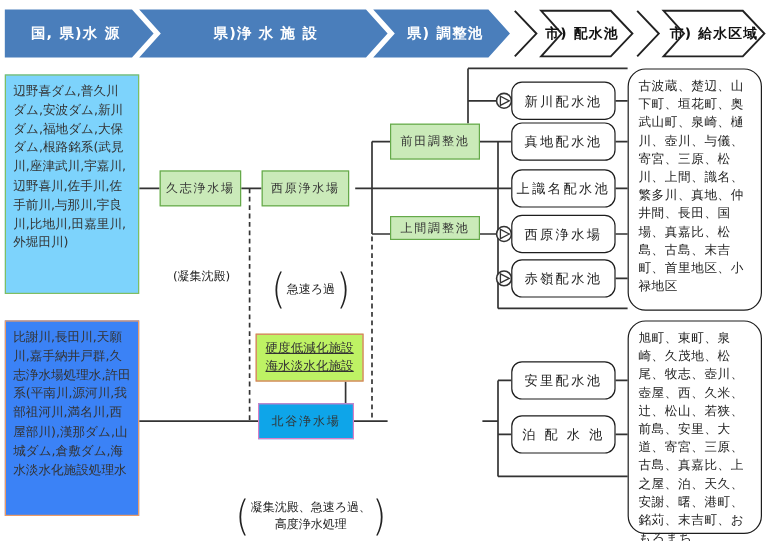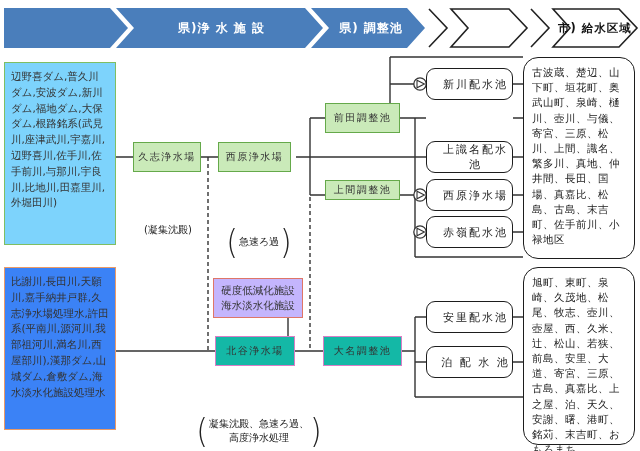--- a/index.html
+++ b/index.html
@@ -9,24 +9,24 @@
   .lbl{position:absolute;z-index:2;display:flex;align-items:center;justify-content:center;
        text-align:center;}
   .step-lbl{font-size:12px;font-weight:bold;letter-spacing:1px;}
   .step-blue{color:#fff;}
   .step-outline{color:#111;font-size:11.5px;}
   .box{position:absolute;z-index:2;box-sizing:border-box;display:flex;align-items:center;
        justify-content:center;text-align:center;font-size:10px;color:#333;}
   .greenbig{background:#7dd3fc;border:1.4px solid #7fbe62;}
   .orangebig{background:#3b82f6;border:1.4px solid #eb9a66;}
   .green{background:#caeab9;border:1.4px solid #65a94a;letter-spacing:1.5px;}
-  .salmon{background:#c4b5fd;border:1.4px solid #df7668;font-size:10.5px;line-height:15px;}
-  .pink{background:#14b8a6;border:1.4px solid #d97ec6;letter-spacing:1.5px;}
+  .salmon{background:#bef264;border:1.4px solid #df7668;font-size:10.5px;line-height:15px;text-decoration:underline;}
+  .pink{background:#0ea5e9;border:1.4px solid #d97ec6;letter-spacing:1.5px;}
   .tank{background:#fff;border:1.5px solid #1d1d1d;border-radius:9px;letter-spacing:2px;
-        font-size:11px;color:#222;padding-left:12px;}
+        font-size:11px;color:#222;}
   .region{background:#fff;border:1.7px solid #1d1d1d;border-radius:15px;font-size:10.5px;
           line-height:15.2px;letter-spacing:0.5px;text-align:left;display:block;
           padding:7px 8px;color:#222;}
   .srcbox{font-size:10.5px;line-height:15.8px;text-align:left;display:block;
           padding:6px 6px;color:#333;}
   .note{position:absolute;z-index:2;font-size:10px;color:#222;display:flex;
         align-items:center;justify-content:center;margin-top:36px;}
   .note .bp{font-size:30px;font-weight:200;line-height:1;transform:scaleY(1.15);color:#222;}
   .note .nlines{text-align:center;line-height:14px;margin:0 1px;}
 </style>
@@ -71,22 +71,24 @@
     <g>
       <circle cx="420" cy="195" r="6.2" fill="#fff" stroke="#333" stroke-width="1.3"></circle>
       <polygon points="417,191.2 424.4,195 417,198.8" fill="#fff" stroke="#333" stroke-width="1.1"></polygon>
     </g>
     <g>
       <circle cx="420" cy="232" r="6.2" fill="#fff" stroke="#333" stroke-width="1.3"></circle>
       <polygon points="417,228.2 424.4,232 417,235.8" fill="#fff" stroke="#333" stroke-width="1.1"></polygon>
     </g>
   </svg>
 
+  <div class="lbl step-lbl step-blue" style="left:4px;top:8px;width:118px;height:40px">国, 県)水 源</div>
   <div class="lbl step-lbl step-blue" style="left:134px;top:8px;width:175px;height:40px">県)浄 水 施 設</div>
   <div class="lbl step-lbl step-blue" style="left:329px;top:8px;width:84px;height:40px">県) 調整池</div>
+  <div class="lbl step-lbl step-outline" style="left:451px;top:8px;width:68px;height:40px">市) 配水池</div>
   <div class="lbl step-lbl step-outline" style="left:556px;top:8px;width:78px;height:40px">市) 給水区域</div>
 
   <div class="box greenbig srcbox" style="left:4px;top:62px;width:112px;height:183px">辺野喜ダム,普久川ダム,安波ダム,新川ダム,福地ダム,大保ダム,根路銘系(武見川,座津武川,宇嘉川,辺野喜川,佐手川,佐手前川,与那川,宇良川,比地川,田嘉里川,外堀田川)</div>
   <div class="box orangebig srcbox" style="left:4px;top:267px;width:112px;height:163px">比謝川,長田川,天願川,嘉手納井戸群,久志浄水場処理水,許田系(平南川,源河川,我部祖河川,満名川,西屋部川),漢那ダム,山城ダム,倉敷ダム,海水淡水化施設処理水</div>
 
   <div class="box green" style="left:133px;top:142px;width:68px;height:30px">久志浄水場</div>
   <div class="note" style="left:130px;top:186px;width:76px;height:16px">(凝集沈殿)</div>
 
   <div class="box green" style="left:218px;top:142px;width:73px;height:30px">西原浄水場</div>
   <div class="note" style="left:222px;top:188px;width:74px;height:36px">
@@ -109,26 +111,26 @@
 
   <div class="box pink" style="left:215px;top:336px;width:80px;height:30px">北谷浄水場</div>
   <div class="note" style="left:196px;top:376px;width:126px;height:38px">
     <span class="bp">(</span>
     <div class="nlines">
       <div>凝集沈殿、急速ろ過、</div>
       <div>高度浄水処理</div>
     </div>
     <span class="bp">)</span>
   </div>
-  <div class="box pink" style="left:323px;top:336px;width:79px;height:30px">大名調整池</div>
 
   <div class="box tank" style="left:426px;top:68px;width:87px;height:32px">新川配水池</div>
+  <div class="box tank" style="left:426px;top:102px;width:87px;height:32px">真地配水池</div>
   <div class="box tank" style="left:426px;top:141px;width:87px;height:32px">上識名配水池</div>
   <div class="box tank" style="left:426px;top:179px;width:87px;height:32px">西原浄水場</div>
   <div class="box tank" style="left:426px;top:216px;width:87px;height:32px">赤嶺配水池</div>
 
   <div class="box tank" style="left:426px;top:301px;width:87px;height:32px">安里配水池</div>
   <div class="box tank" style="left:426px;top:346px;width:87px;height:32px">泊 配 水 池</div>
 
-  <div class="box region" style="left:523px;top:57px;width:112px;height:202px">古波蔵、楚辺、山下町、垣花町、奥武山町、泉崎、樋川、壺川、与儀、寄宮、三原、松川、上間、識名、繁多川、真地、仲井間、長田、国場、真嘉比、松島、古島、末吉町、佐手前川、小禄地区</div>
+  <div class="box region" style="left:523px;top:57px;width:112px;height:202px">古波蔵、楚辺、山下町、垣花町、奥武山町、泉崎、樋川、壺川、与儀、寄宮、三原、松川、上間、識名、繁多川、真地、仲井間、長田、国場、真嘉比、松島、古島、末吉町、首里地区、小禄地区</div>
   <div class="box region" style="left:523px;top:267px;width:112px;height:178px">旭町、東町、泉崎、久茂地、松尾、牧志、壺川、壺屋、西、久米、辻、松山、若狭、前島、安里、大道、寄宮、三原、古島、真嘉比、上之屋、泊、天久、安謝、曙、港町、銘苅、末吉町、おもろまち</div>
 
 </div>
 
 </body></html>

